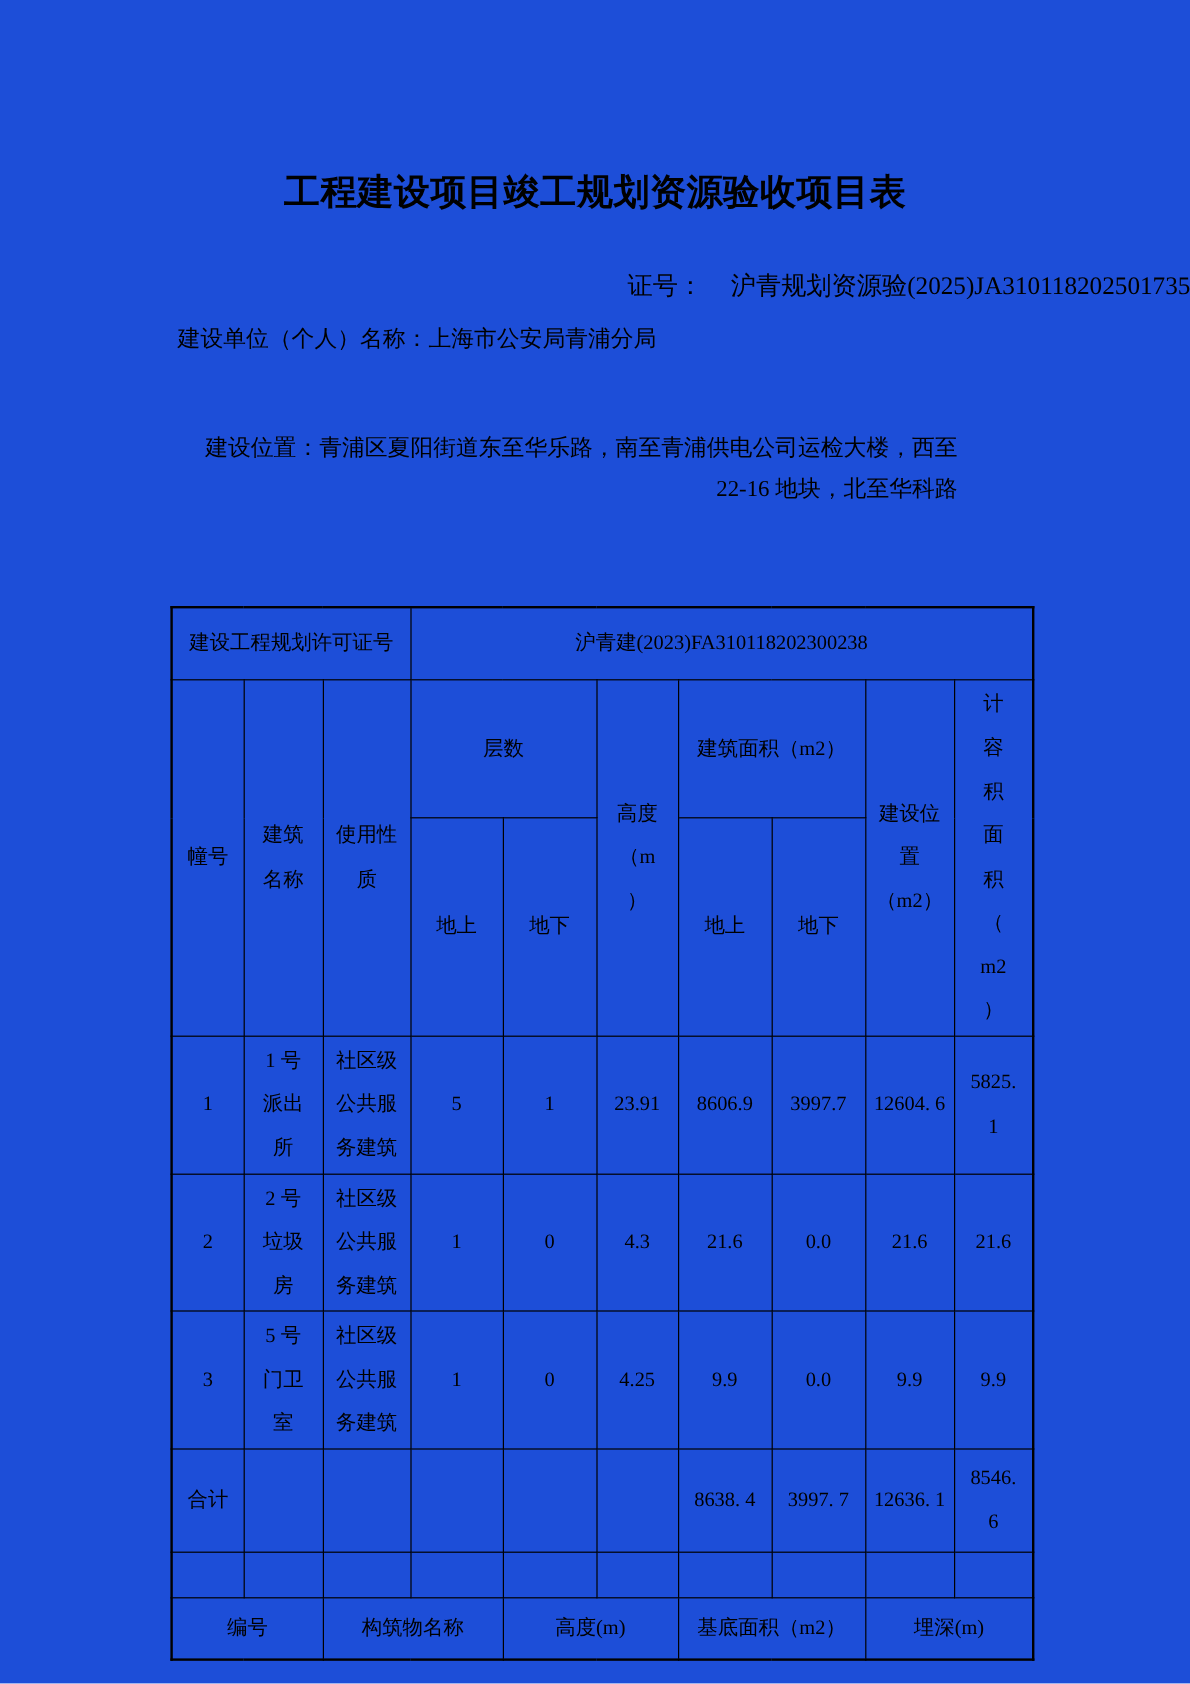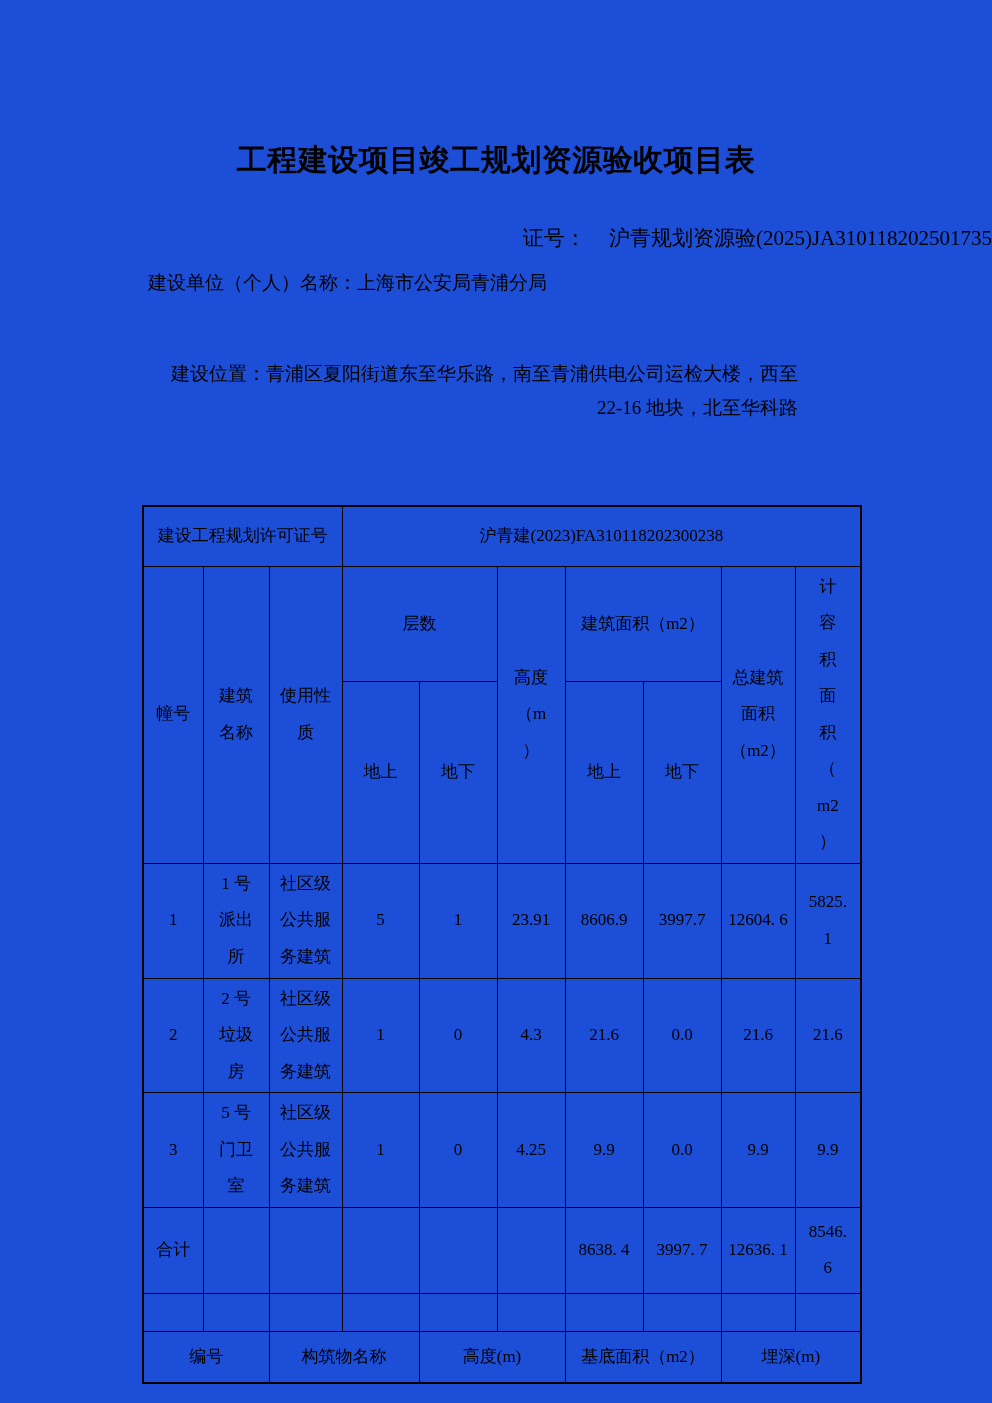--- a/index.html
+++ b/index.html
@@ -87,21 +87,21 @@
         <td colspan="7">沪青建(2023)FA310118202300238</td>
       </tr>
 
       <tr class="r-h1">
         <td rowspan="2">幢号</td>
         <td rowspan="2" class="name-cell">建筑名称</td>
         <td rowspan="2">使用性质</td>
         <td colspan="2">层数</td>
         <td rowspan="2" class="hdr-height">高度（m）</td>
         <td colspan="2">建筑面积（m2）</td>
-        <td rowspan="2">总建筑面积（m2）</td>
+        <td rowspan="2">建设位置（m2）</td>
         <td rowspan="2" class="hdr-far">计容积面积（m2）</td>
       </tr>
 
       <tr class="r-h2">
         <td>地上</td>
         <td>地下</td>
         <td>地上</td>
         <td>地下</td>
       </tr>
 

